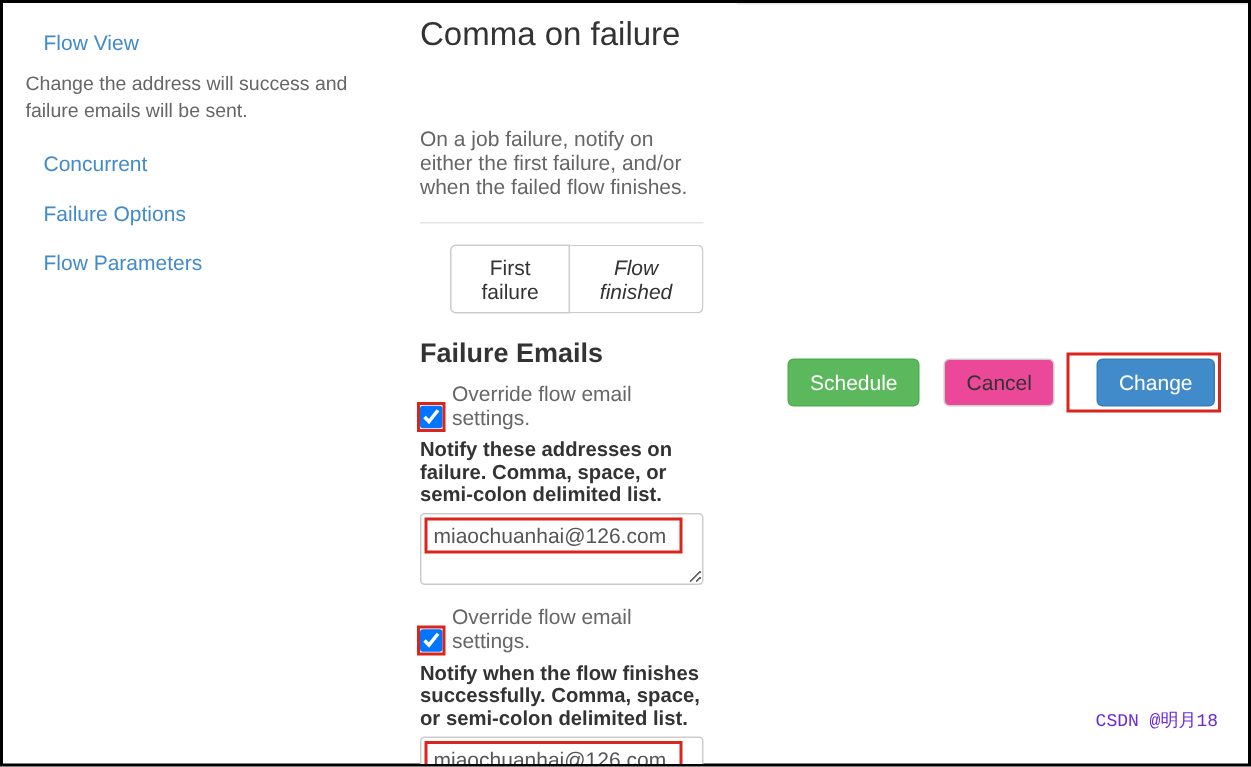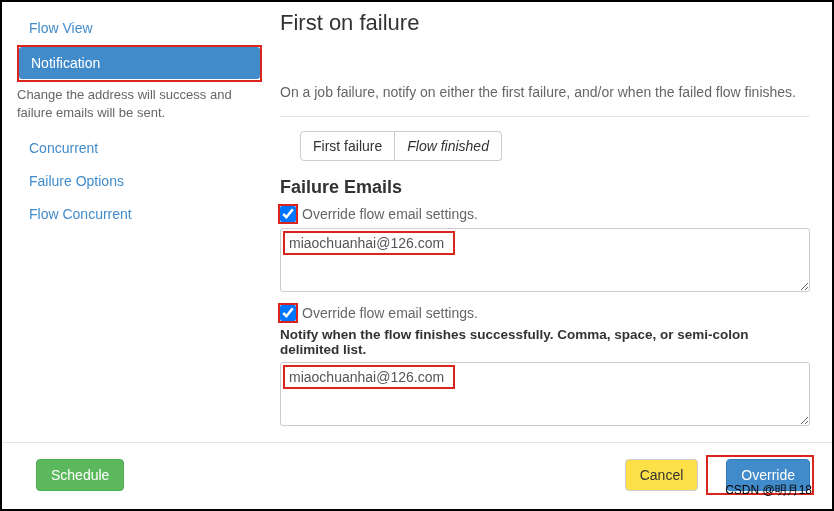--- a/index.html
+++ b/index.html
@@ -1,81 +1,79 @@
 <!DOCTYPE html>
 <html><head>
 <meta charset="utf-8">
 <style>
 * { box-sizing: border-box; margin: 0; padding: 0; }
 body { font-family: "Helvetica Neue", Helvetica, Arial, sans-serif; font-size: 14px; color: #333; background: #fff; }
-.outer { border: 2px solid #000; width: 834px; height: 511px; position: relative; display: flex; flex-direction: column; }
+.outer { border: 2px solid #000; width: 834px; height: 511px; position: relative; display: flex; flex-direction: row; }
 .content-area { flex: 1; display: flex; overflow: hidden; }
 .sidebar { width: 260px; padding: 10px 0 0 15px; }
 .side-link { display: block; padding: 8px 12px; color: #428bca; cursor: pointer; border-radius: 3px; margin-bottom: 1px; }
 .side-link.active { background: #428bca; color: #fff; }
 .side-desc { color: #666; font-size: 13px; padding: 2px 12px 10px 0; line-height: 1.4; }
 .redbox { border: 2px solid #d9251c; }
 .notif-wrap { margin: 0 0 2px 0; }
 .main { flex: 1; padding: 8px 22px 0 18px; overflow-y: auto; }
 .h1 { font-size: 22px; font-weight: 500; color: #333; margin-bottom: 5px; }
 .sub { color: #666; font-size: 14px; margin-bottom: 16px; margin-top: 48px; }
 .hr { border-top: 1px solid #e5e5e5; margin-bottom: 14px; }
 .btngrp { display: inline-flex; margin-bottom: 10px; }
 .btngrp .seg { border: 1px solid #ccc; padding: 6px 12px; background: #fff; font-size: 14px; color: #333; cursor: pointer; }
 .btngrp .seg:first-child { border-radius: 4px 0 0 4px; margin-left: 20px; }
 .btngrp .seg:last-child { border-radius: 0 4px 4px 0; border-left: none; font-style: italic; }
 .h2 { font-size: 18px; font-weight: 700; margin: 6px 0 8px 0; color: #333; }
-.chkrow { display: flex; align-items: flex-start; margin-bottom: 6px; }
+.chkrow { display: flex; align-items: flex-end; margin-bottom: 6px; }
 .chkbox { width: 16px; height: 16px; margin-right: 6px; }
 .chkbox.red { outline: 2px solid #d9251c; }
 .chklabel { color: #666; font-size: 14px; }
 .bold-label { font-weight: 700; font-size: 13.5px; margin-bottom: 5px; color: #333; }
 .ta-wrap { position: relative; margin-bottom: 10px; }
-textarea.ta { width: 100%; height: 64px; border: 1px solid #ccc; border-radius: 3px; padding: 6px 8px; font-family: inherit; font-size: 14px; color: #555; resize: both; }
+textarea.ta { width: 100%; height: 48px; border: 1px solid #ccc; border-radius: 3px; padding: 6px 8px; font-family: inherit; font-size: 14px; color: #555; resize: both; }
 .inner-red { position: absolute; left: 3px; top: 3px; width: 172px; height: 24px; border: 2px solid #d9251c; pointer-events: none; }
 .footer { border-top: 1px solid #e5e5e5; padding: 12px 18px 14px 18px; display: flex; align-items: center; }
 .btn { padding: 7px 14px; border-radius: 4px; font-size: 14px; cursor: pointer; border: 1px solid transparent; margin-left: 16px; }
 .btn-green { background: #5cb85c; color: #fff; border-color: #4cae4c; }
-.btn-default { background: #fde047; color: #333; border-color: #ccc; }
+.btn-default { background: #ec4899; color: #333; border-color: #ccc; }
 .btn-primary { background: #428bca; color: #fff; border-color: #357ebd; }
 .footer-right { margin-left: auto; display: flex; align-items: center; gap: 8px; }
 .exec-wrap { border: 2px solid #d9251c; padding: 2px; }
-.watermark { position: absolute; right: 20px; bottom: 10px; color: #000000; font-size: 12px; pointer-events: none; }
+.watermark { position: absolute; right: 20px; bottom: 20px; color: #6d28d9; font-size: 12px; pointer-events: none; font-family: Liberation Mono, monospace; }
 </style>
 </head>
 <body>
 
 <div class="outer">
   <div class="content-area">
     <div class="sidebar">
       <a class="side-link">Flow View</a>
-      <div class="notif-wrap redbox">
-        <a class="side-link active">Notification</a>
-      </div>
       <div class="side-desc">Change the address will success and failure emails will be sent.</div>
       <a class="side-link">Concurrent</a>
       <a class="side-link">Failure Options</a>
-      <a class="side-link">Flow Concurrent</a>
+      <a class="side-link">Flow Parameters</a>
     </div>
 
     <div class="main">
-      <div class="h1">First on failure</div>
+      <div class="h1">Comma on failure</div>
       <div class="sub">On a job failure, notify on either the first failure, and/or when the failed flow finishes.</div>
       <div class="hr"></div>
 
       <div class="btngrp">
         <button class="seg">First failure</button>
         <button class="seg">Flow finished</button>
       </div>
 
       <div class="h2">Failure Emails</div>
       <div class="chkrow">
         <input type="checkbox" checked="" class="chkbox red" style="">
         <span class="chklabel">Override flow email settings.</span>
       </div>
+      <div class="bold-label">Notify these addresses on failure. Comma, space, or semi-colon delimited list.</div>
       <div class="ta-wrap">
         <textarea class="ta" style="">miaochuanhai@126.com</textarea>
         <div class="inner-red"></div>
       </div>
 
       <div class="chkrow">
         <input type="checkbox" checked="" class="chkbox red" style="">
         <span class="chklabel">Override flow email settings.</span>
       </div>
       <div class="bold-label">Notify when the flow finishes successfully. Comma, space, or semi-colon delimited list.</div>
@@ -84,19 +82,19 @@
         <div class="inner-red"></div>
       </div>
     </div>
   </div>
 
   <div class="footer">
     <button class="btn btn-green">Schedule</button>
     <div class="footer-right">
       <button class="btn btn-default">Cancel</button>
       <span class="exec-wrap">
-        <button class="btn btn-primary">Override</button>
+        <button class="btn btn-primary">Change</button>
       </span>
     </div>
   </div>
 
   <div class="watermark">CSDN @明月18</div>
 </div>
 
 </body></html>

